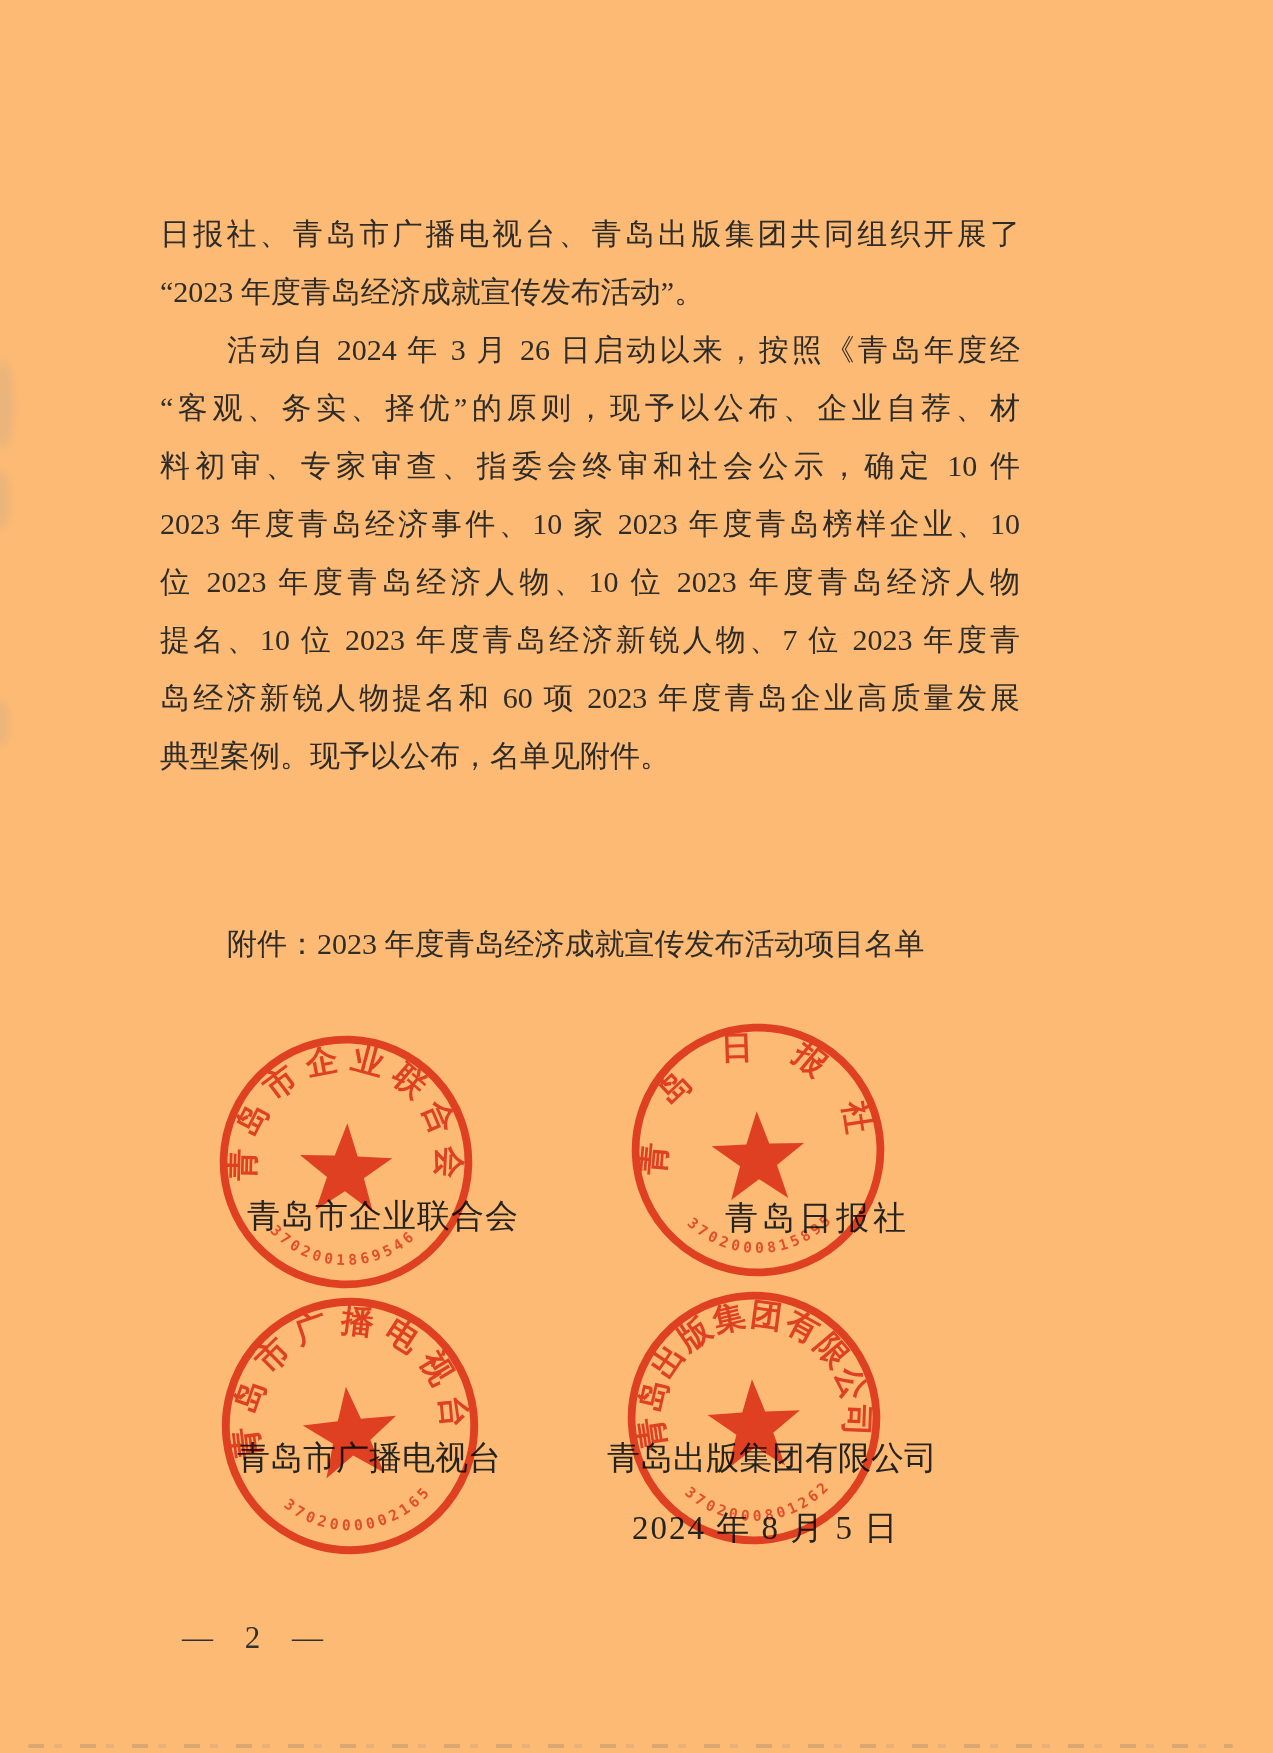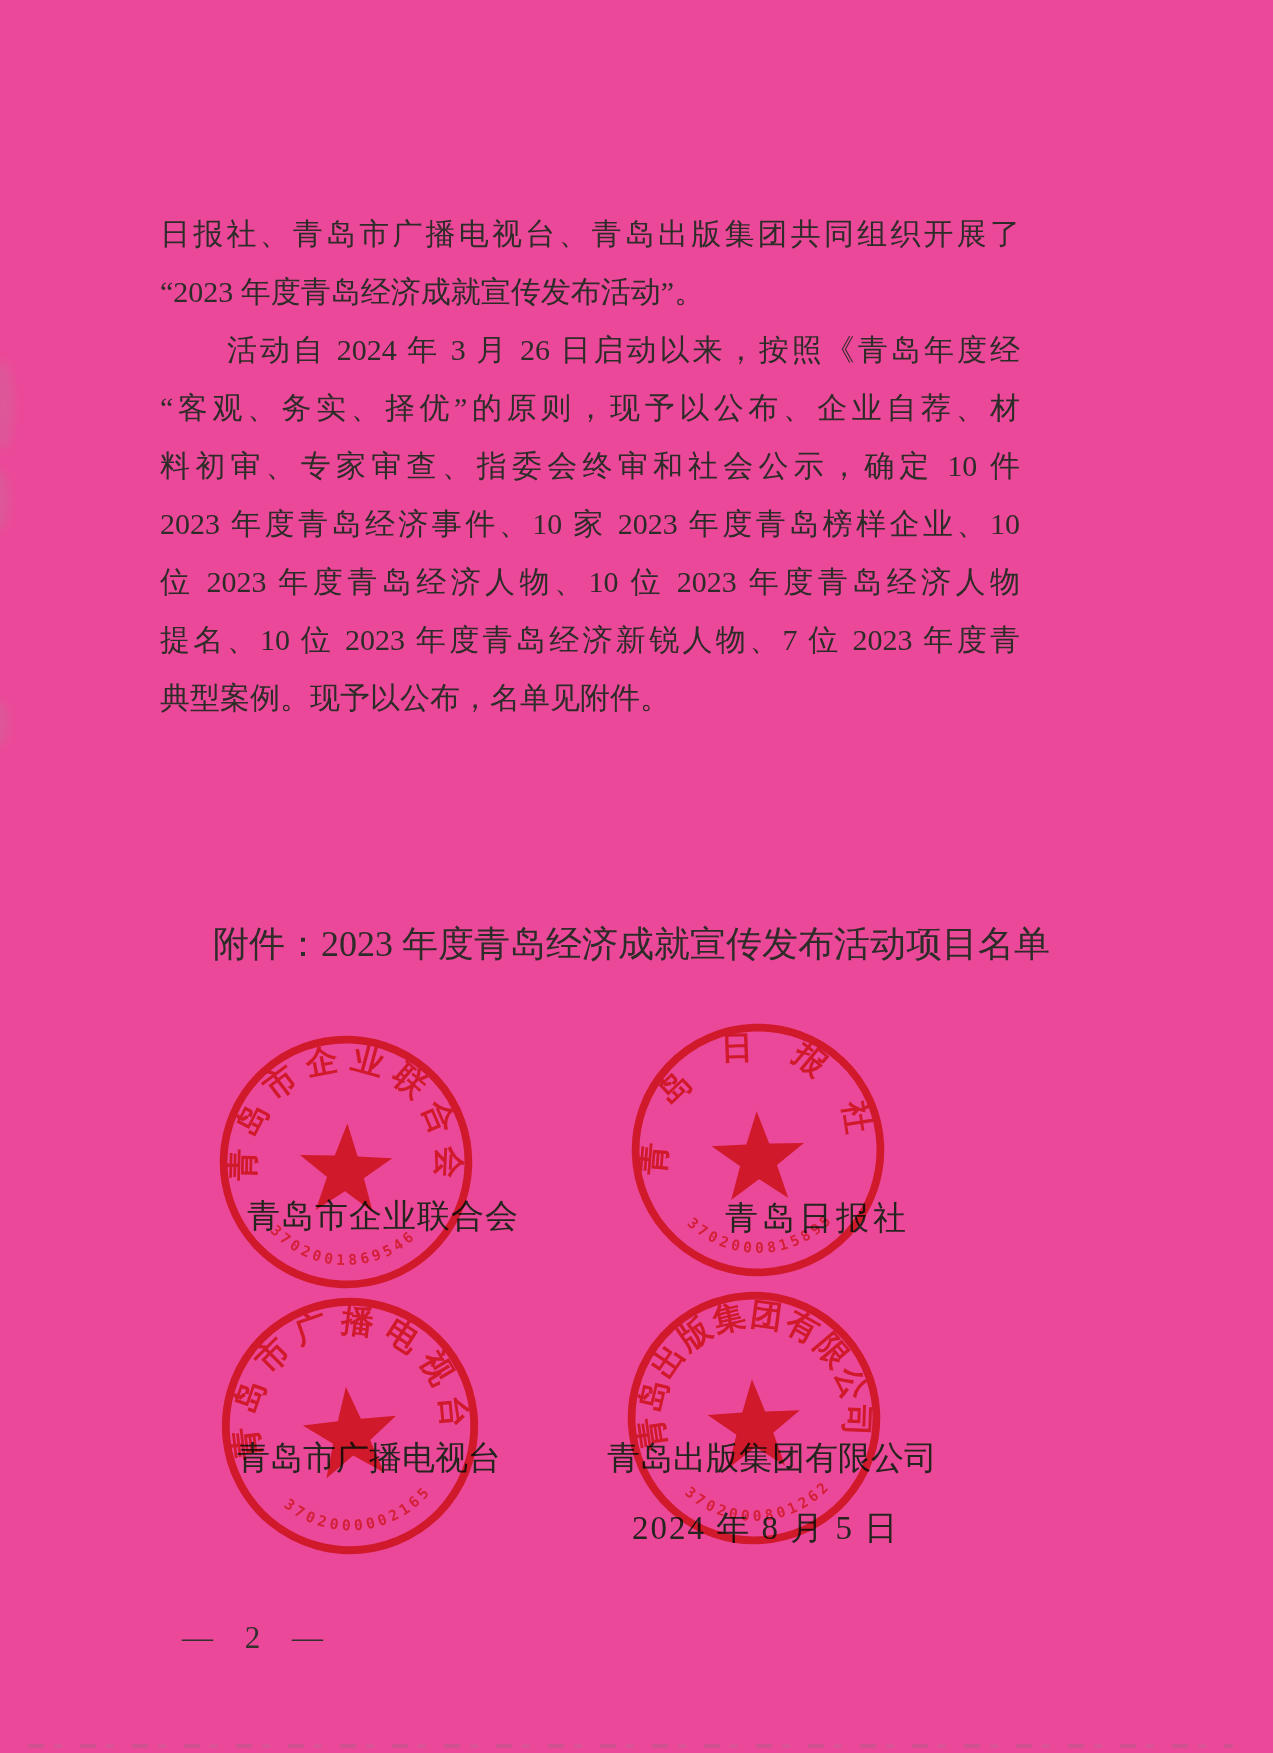--- a/index.html
+++ b/index.html
@@ -1,40 +1,40 @@
 <!DOCTYPE html>
 <html><head>
 <meta charset="utf-8">
 <style>
   html,body{margin:0;padding:0;background:#ffffff;}
   #page{
     position:relative;
     width:1273px;height:1753px;
-    background:#ec4899;
+    background:#fdba74;
     overflow:hidden;
     font-family:"Liberation Serif","DejaVu Serif",serif;
     color:#2e2c29;
     text-decoration:underline;
   }
   
   #body-text{
     position:absolute;left:160px;top:205px;width:860px;
     font-size:30px;
   }
   .bline{
     height:58px;line-height:58px;
     text-align:justify;text-align-last:justify;
     text-justify:inter-character;
     white-space:nowrap;
   }
   .bline.nojust{text-align:right;text-align-last:left;}
   .bline.indent{padding-left:67px;}
   #attachment-line{
-    position:absolute;left:213px;top:915px;width:800px;
-    font-size:36px;line-height:58px;white-space:nowrap;
+    position:absolute;left:227px;top:915px;width:800px;
+    font-size:30px;line-height:58px;white-space:nowrap;
   }
   
   .seal{
     position:absolute;
     mix-blend-mode:multiply;
     opacity:.93;
   }
   .seal svg{display:block;}
   .arc-text{
     fill:#df4a39;
@@ -86,20 +86,21 @@
 
   <div id="body-text">
     <div class="bline">日报社、青岛市广播电视台、青岛出版集团共同组织开展了</div>
     <div class="bline nojust">“2023 年度青岛经济成就宣传发布活动”。</div>
     <div class="bline indent">活动自 2024 年 3 月 26 日启动以来，按照《青岛年度经</div>
     <div class="bline">“客观、务实、择优”的原则，现予以公布、企业自荐、材</div>
     <div class="bline">料初审、专家审查、指委会终审和社会公示，确定 10 件</div>
     <div class="bline">2023 年度青岛经济事件、10 家 2023 年度青岛榜样企业、10</div>
     <div class="bline">位 2023 年度青岛经济人物、10 位 2023 年度青岛经济人物</div>
     <div class="bline">提名、10 位 2023 年度青岛经济新锐人物、7 位 2023 年度青</div>
+    <div class="bline">岛经济新锐人物提名和 60 项 2023 年度青岛企业高质量发展</div>
     <div class="bline nojust">典型案例。现予以公布，名单见附件。</div>
   </div>
 
   <div id="attachment-line">附件：2023 年度青岛经济成就宣传发布活动项目名单</div>
 
   <div class="org-label" style="left:247px;top:1194px;">青岛市企业联合会</div>
   <div class="org-label" style="left:725px;top:1196px;letter-spacing:4px;">青岛日报社</div>
   <div class="org-label" style="left:237px;top:1436px;letter-spacing:0;">青岛市广播电视台</div>
   <div class="org-label" style="left:607px;top:1436px;letter-spacing:0;">青岛出版集团有限公司</div>
   <div id="signature-date">2024 年 8 月 5 日</div>

